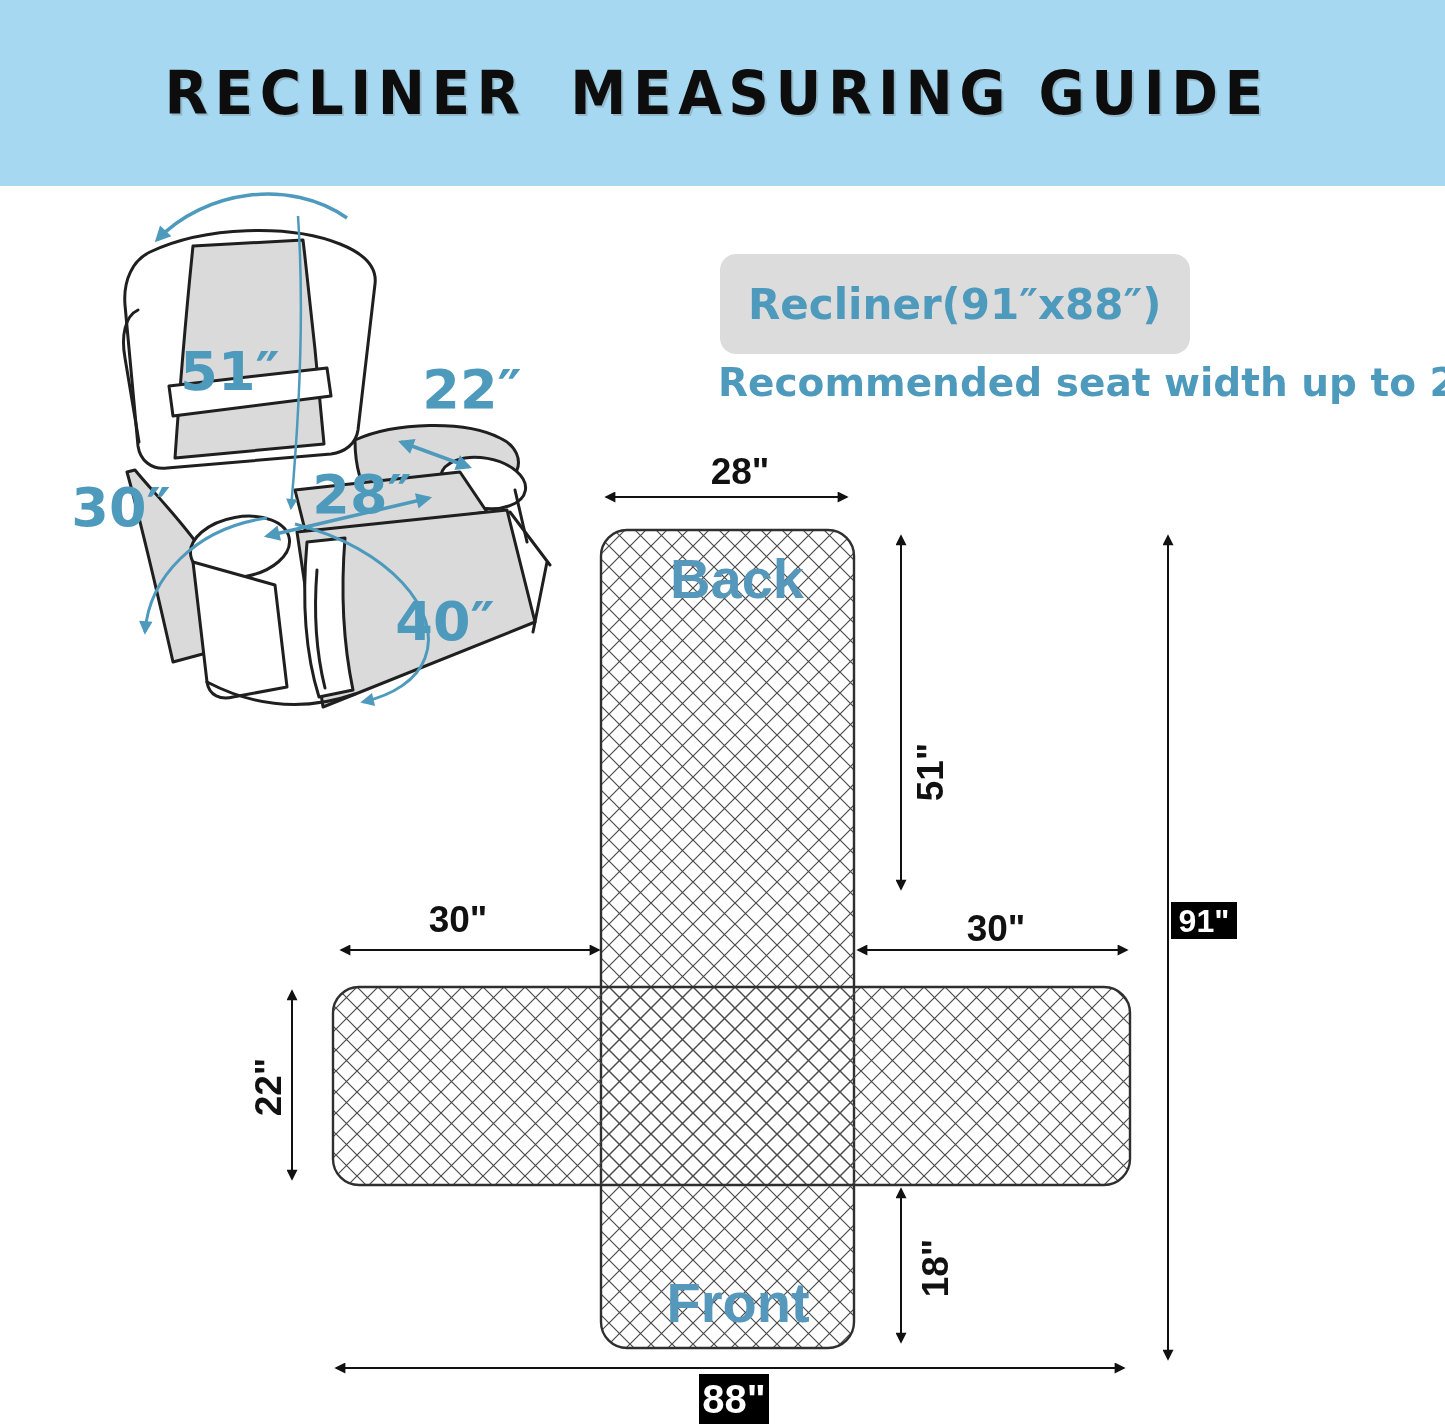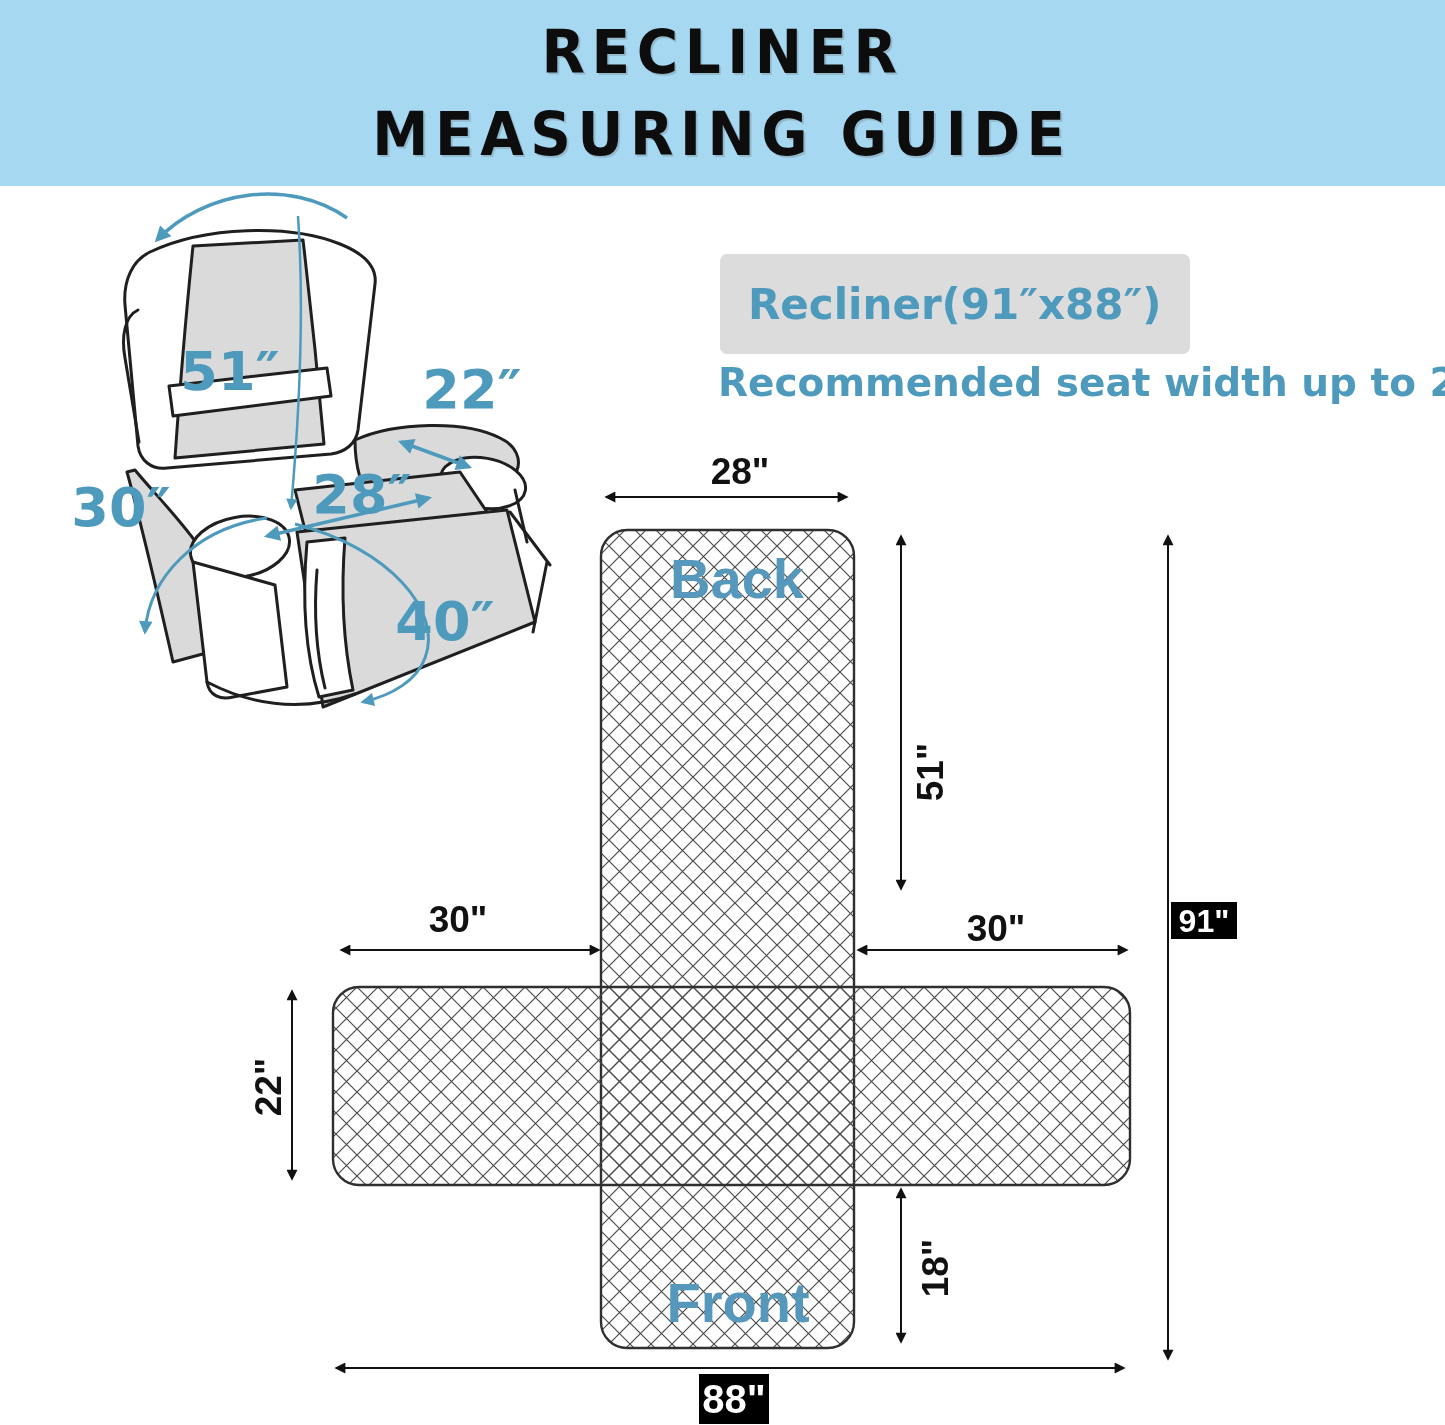--- a/index.html
+++ b/index.html
@@ -1,25 +1,25 @@
 <!DOCTYPE html>
 <html><head>
 <meta charset="utf-8">
 <style>
   html,body{margin:0;padding:0;background:#fff;}
   .page{position:relative;width:1445px;height:1425px;background:#fff;overflow:hidden;
         font-family:"Liberation Sans",sans-serif;}
   
   .banner{position:absolute;left:0;top:0;width:1445px;height:186px;background:#A6D8F2;
-          display:flex;flex-direction:column;align-items:center;justify-content:center;gap:10px;}
+          display:flex;flex-direction:row;align-items:center;justify-content:center;gap:10px;}
   .banner .t{font-family:"DejaVu Sans",sans-serif;font-weight:bold;font-size:60px;line-height:72px;
              color:#0d0d0d;letter-spacing:7px;transform:scaleX(0.94);white-space:nowrap;
              text-shadow:2px 2px 0 rgba(90,90,90,.25);}
   
-  .size-pill{position:absolute;left:720px;top:254px;height:100px;padding:0 28px;border-radius:7px;
+  .size-pill{position:absolute;left:720px;top:254px;height:100px;padding:0 28px;border-radius:16px;
              background:#DCDCDC;display:inline-flex;align-items:center;
              color:#4E9ABD;font-weight:bold;font-size:42px;font-family:"DejaVu Sans",sans-serif;white-space:nowrap;}
   .recommend{position:absolute;left:718px;top:360px;color:#4E9ABD;font-weight:bold;font-size:39px;
              font-family:"DejaVu Sans",sans-serif;white-space:nowrap;}
   
   .illus-svg{position:absolute;left:55px;top:190px;}
   .diagram-svg{position:absolute;left:250px;top:430px;}
   .chair-white{fill:#fff;stroke:#1f1f1f;stroke-width:3;stroke-linejoin:round;stroke-linecap:round;}
   .chair-gray{fill:#DADADA;stroke:#1f1f1f;stroke-width:3;stroke-linejoin:round;}
   .chair-line{fill:none;stroke:#1f1f1f;stroke-width:3;stroke-linecap:round;}

